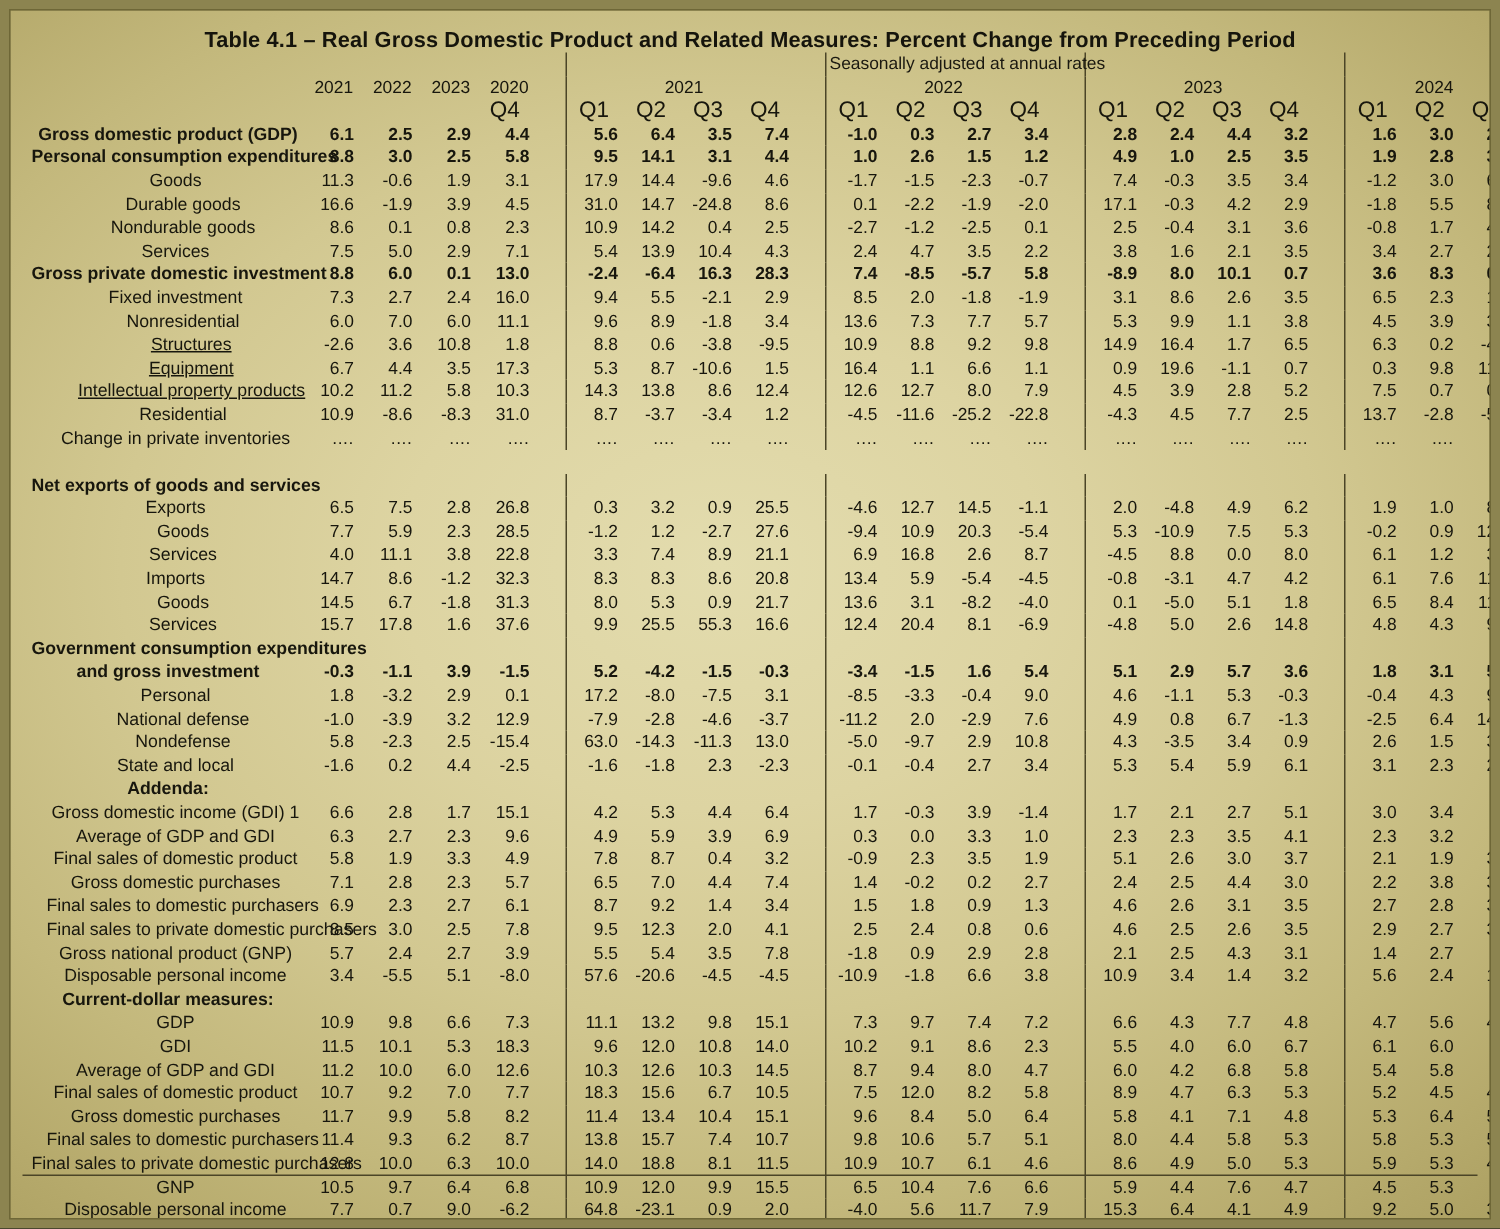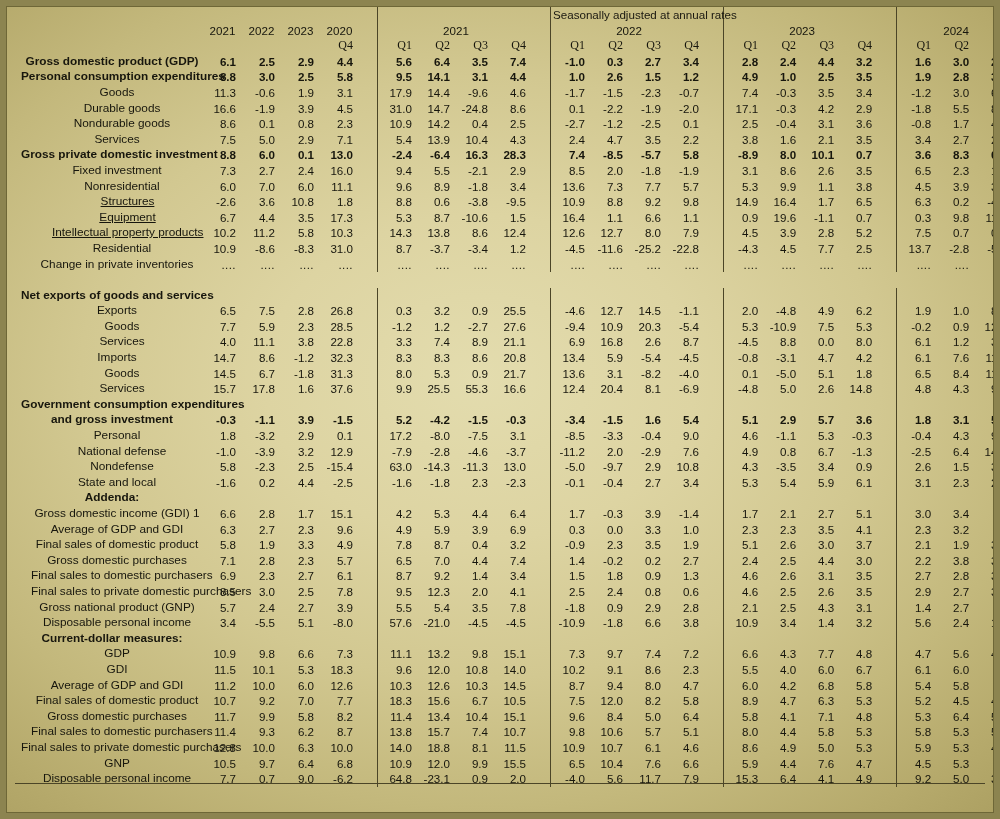--- a/index.html
+++ b/index.html
@@ -104,25 +104,24 @@
     font-size: 11.6px;
     color: #1a1810;
     white-space: nowrap;
   }
   .yr {
     text-align: center;
     font-size: 11.6px;
     color: #17160d;
   }
   .qh {
-    text-align: right;
+    text-align: center;
     padding-right: 6px !important;
-    font-size: 12px;
+    font-size: 15px;
     color: #17160d;
-    font-family: Liberation Serif, serif;
   }
   .yrcell { text-align: center; }
 
   .dots { letter-spacing: .4px; }
 
   .spacer td { height: 7px; line-height: 7px; }
 
   
   .footnote {
     position: absolute;
@@ -142,20 +141,21 @@
     border-top: 1.4px solid #4b4527;
   }
 </style>
 </head>
 <body>
 
 <div id="page">
   <div id="inner">
     <div id="sheet">
 
+      <div class="title">Table 4.1 – Real Gross Domestic Product and Related Measures: Percent Change from Preceding Period</div>
 
       <table class="grid">
         <colgroup>
           <col class="c-label">
           <col class="c-ann">
             <col class="c-ann">
             <col class="c-ann">
             <col class="c-ann">
           <col class="c-gapA">
           <col class="c-sep">
@@ -1339,21 +1339,21 @@
             </tr>
             <tr>
               <td class="lbl ind1">Disposable personal income</td>
               <td class="num">3.4</td>
               <td class="num">-5.5</td>
               <td class="num">5.1</td>
               <td class="num">-8.0</td>
               <td></td>
               <td class="sep"></td>
               <td class="num">57.6</td>
-              <td class="num">-21.0</td>
+              <td class="num">-20.6</td>
               <td class="num">-4.5</td>
               <td class="num">-4.5</td>
               <td></td>
               <td class="sep"></td>
               <td class="num">-10.9</td>
               <td class="num">-1.8</td>
               <td class="num">6.6</td>
               <td class="num">3.8</td>
               <td></td>
               <td class="sep"></td>

